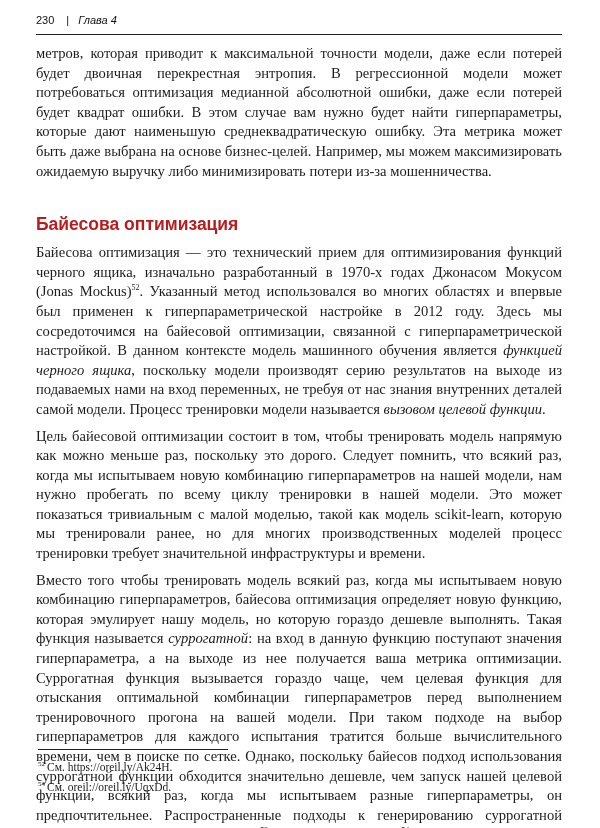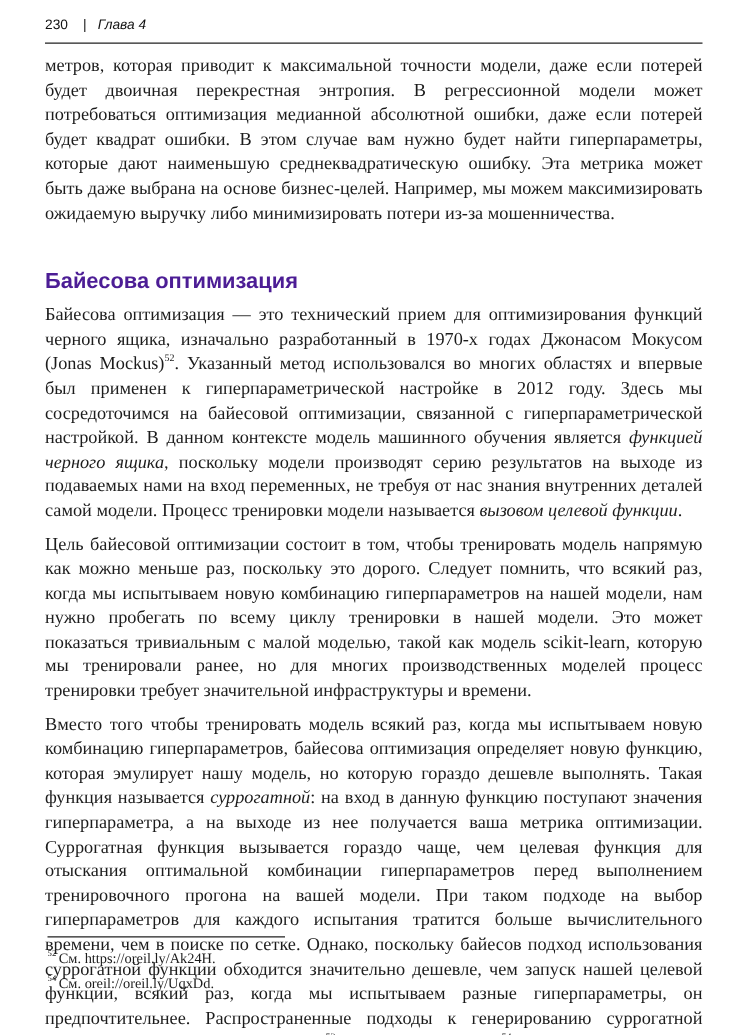--- a/index.html
+++ b/index.html
@@ -17,21 +17,21 @@
       position: absolute; top: 44px; left: 0; width: 526px;
       font-family: "Liberation Serif", serif; font-size: 14.6px; line-height: 19.6px;
       text-align: justify; color: #1c1c1c;
     }
     .body-text p { margin: 0 0 7px 0; }
     .body-text p.first { margin-bottom: 32px; }
     .body-text em { font-style: italic; }
     .body-text sup { font-size: 8px; line-height: 0; vertical-align: super; }
     h2.section-title {
       font-family: "Liberation Sans", sans-serif; font-weight: bold; font-size: 17.5px;
-      margin: 0 0 8px 0; color: #4c1d95; line-height: 22px;
+      margin: 0 0 8px 0; color: #b91c1c; line-height: 22px;
     }
     .fn-rule { position: absolute; top: 749px; left: 2px; width: 190px; border-top: 1px solid #222; }
     .footnotes {
       position: absolute; top: 757px; left: 2px;
       font-family: "Liberation Serif", serif; font-size: 11.5px; line-height: 20px; color: #1c1c1c;
     }
     .footnotes .fn sup { font-size: 7px; vertical-align: super; line-height: 0; margin-right: 2px; }
     .footnotes .fn b { font-weight: normal; }
   </style>
 </head>

